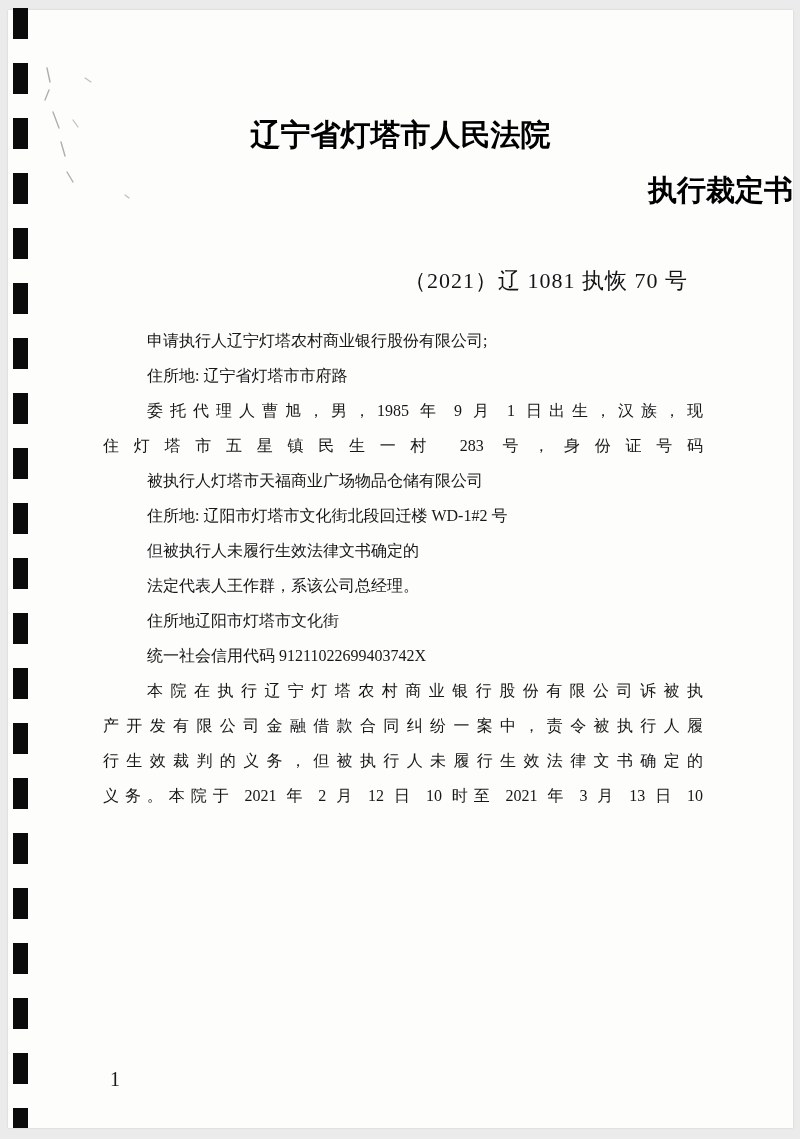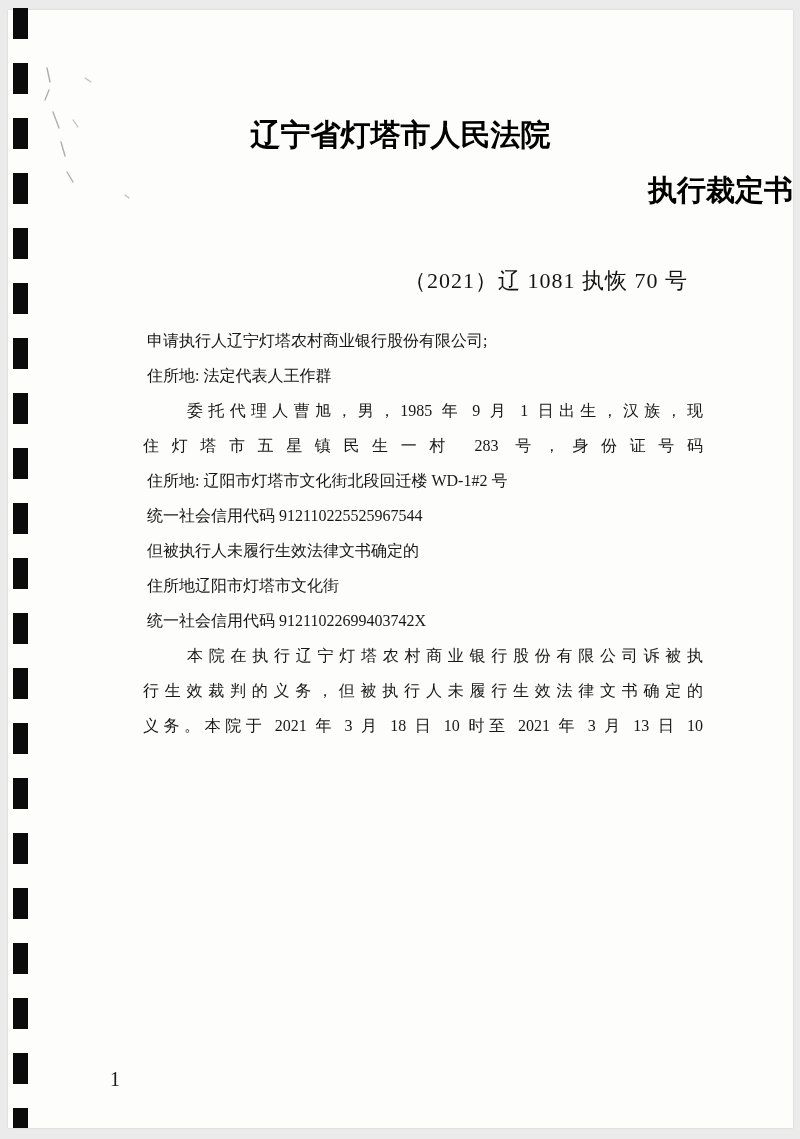--- a/index.html
+++ b/index.html
@@ -94,21 +94,20 @@
     height: 35px;
     overflow: hidden;
     word-break: keep-all;
     white-space: nowrap;
   }
   .line.indent { text-indent: 44px; }
   .line.justify {
     white-space: normal;
     text-align: justify;
     text-align-last: justify;
-    margin-left: 40px;
   }
   .page-no {
     position: absolute;
     left: 102px;
     top: 1058px;
     font-size: 20px;
     color: #1a1a1a;
   }
 </style>
 </head>
@@ -125,29 +124,31 @@
     </svg>
 
     <div class="title">辽宁省灯塔市人民法院</div>
 
     <div class="subtitle">执行裁定书</div>
 
     <div class="case-no">（2021）辽 1081 执恢 70 号</div>
 
     <div class="body-text" id="body-text">
         <div class="line indent">申请执行人辽宁灯塔农村商业银行股份有限公司;</div>
-        <div class="line indent">住所地: 法定代表人王作群</div>
+        <div class="line indent">住所地: 辽宁省灯塔市市府路</div>
         <div class="line indent justify">委托代理人曹旭，男，1985 年 9 月 1 日出生，汉族，现</div>
         <div class="line justify">住灯塔市五星镇民生一村 283 号，身份证号码</div>
+        <div class="line indent">被执行人灯塔市天福商业广场物品仓储有限公司</div>
         <div class="line indent">住所地: 辽阳市灯塔市文化街北段回迁楼 WD-1#2 号</div>
-        <div class="line indent">统一社会信用代码 912110225525967544</div>
         <div class="line indent">但被执行人未履行生效法律文书确定的</div>
+        <div class="line indent">法定代表人王作群，系该公司总经理。</div>
         <div class="line indent">住所地辽阳市灯塔市文化街</div>
         <div class="line indent">统一社会信用代码 91211022699403742X</div>
         <div class="line indent justify">本院在执行辽宁灯塔农村商业银行股份有限公司诉被执</div>
+        <div class="line justify">产开发有限公司金融借款合同纠纷一案中，责令被执行人履</div>
         <div class="line justify">行生效裁判的义务，但被执行人未履行生效法律文书确定的</div>
-        <div class="line justify">义务。本院于 2021 年 3 月 18 日 10 时至 2021 年 3 月 13 日 10</div>
+        <div class="line justify">义务。本院于 2021 年 2 月 12 日 10 时至 2021 年 3 月 13 日 10</div>
       </div>
 
     <div class="page-no">1</div>
 
   </div>
 </div>
 
 </body></html>

